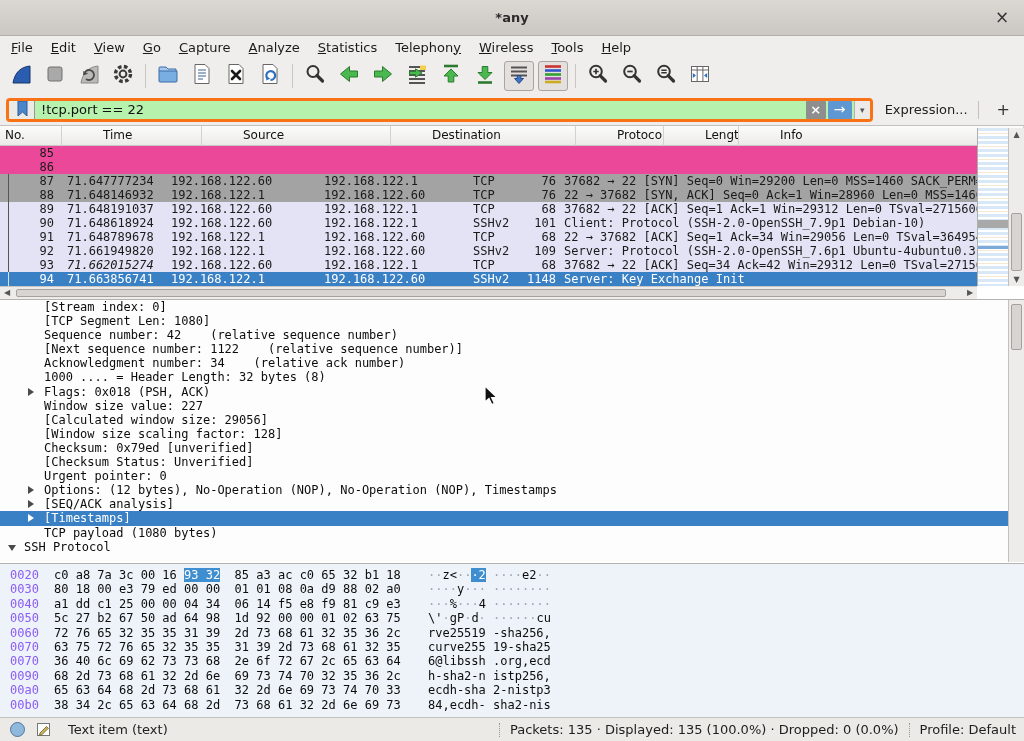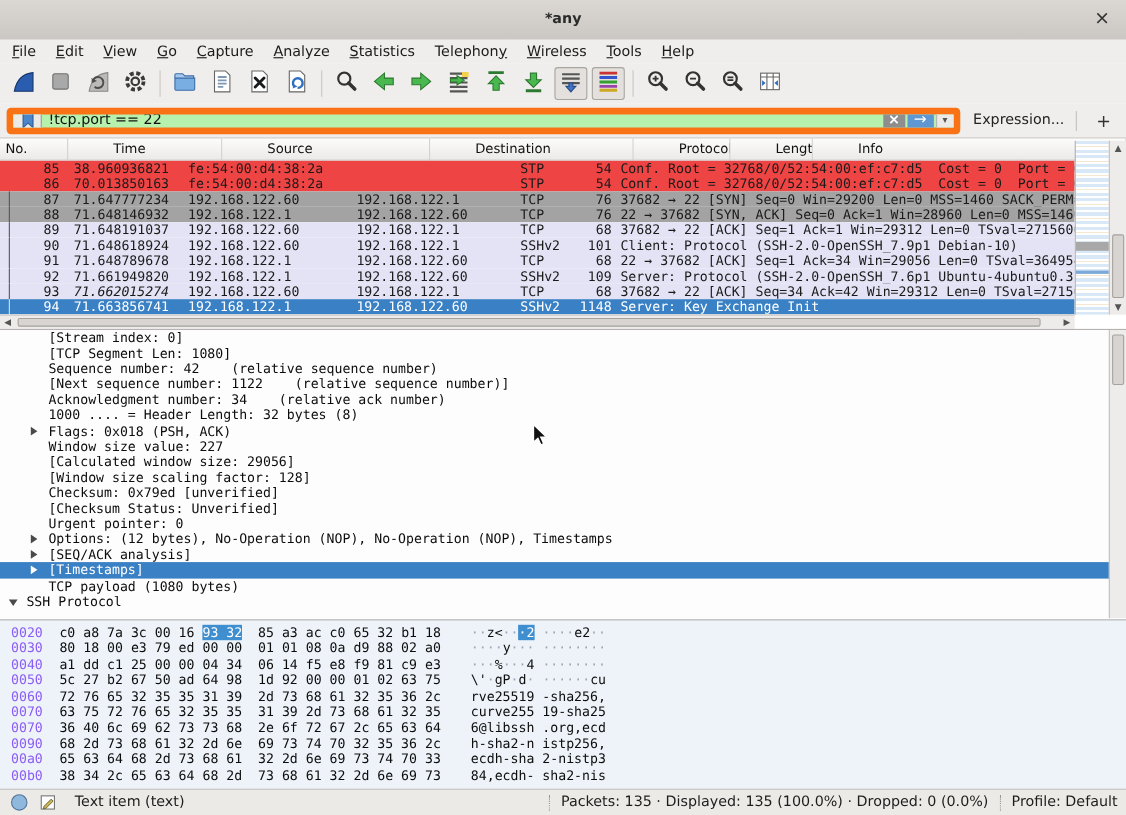--- a/index.html
+++ b/index.html
@@ -24,21 +24,21 @@
   .toolbar { position:absolute; left:0; top:58px; width:1024px; height:36px;
     background:#f0eeec; display:flex; align-items:center; padding-left:4px; }
   .tbtn { width:30px; height:30px; margin:0 2px; display:flex; align-items:center; justify-content:center; border:1px solid transparent; border-radius:3px; }
   .tbtn.pressed { border:1px solid #a9a5a1; background:#e3e0dd; }
   .tsep { width:1px; height:24px; background:#c9c6c2; margin:0 5px; }
 
   
   .filterbar { position:absolute; left:0; top:94px; width:1024px; height:32px;
     background:#f0eeec; border-bottom:1px solid #c3c0bd; display:flex; align-items:center; padding:0 6px; }
   .filter-field { display:flex; align-items:center; height:24px; width:894px;
-    border:6px solid #f97316; border-radius:4px; overflow:hidden; background:#b6f2ae; }
+    border:3px solid #f97316; border-radius:4px; overflow:hidden; background:#b6f2ae; }
   .bookmark-btn { width:26px; height:24px; background:#eceae7; border-right:1px solid #9a9792;
     display:flex; align-items:center; justify-content:center; }
   .filter-input { flex:1; height:22px; border:0; outline:0; background:transparent;
     font-family:"DejaVu Sans",sans-serif; font-size:13px; color:#111; padding-left:6px; }
   .clear-btn { width:20px; height:20px; background:#8e8e8e; border-radius:3px; color:#fff;
     font-size:13px; font-weight:bold; text-align:center; line-height:19px; margin:0 2px; }
   .apply-btn { width:24px; height:20px; background:#5f97d2; border-radius:3px; color:#fff;
     font-size:14px; text-align:center; line-height:19px; margin-right:2px; }
   .chevron-btn { width:16px; height:24px; background:#eceae7; border-left:1px solid #b5b2ae;
     color:#555; font-size:9px; text-align:center; line-height:24px; }
@@ -47,21 +47,21 @@
   .plus-btn { font-size:16px; color:#333; padding:0 8px; }
 
   
   .pl-header { position:absolute; left:0; top:126px; width:1024px; height:20px; display:flex;
     background:linear-gradient(#fcfcfб,#ebeae9); background:linear-gradient(#fcfcfb,#ebeae9);
     border-bottom:1px solid #c6c6c6; font-size:12px; color:#111;gap:36px; }
   .hcell { border-right:1px solid #d2d2d2; padding:2px 0 0 5px; overflow:hidden; white-space:nowrap; height:20px; }
   .pl-rows { position:absolute; left:0; top:146px; width:977px; height:140px; overflow:hidden;
     font-family:"DejaVu Sans Mono",monospace; font-size:12px; }
   .prow { display:flex; height:14px; line-height:14px; white-space:nowrap; position:relative; }
-  .prow.white { background:#ef4444; }
+  .prow.white { background:#ec4899;flex-direction:column; }
   .prow.gray  { background:#a3a3a3; }
   .prow.lav   { background:#e4e3f5; }
   .prow.sel   { background:#3a80c4; color:#fff; }
   .pcell { overflow:hidden; white-space:pre; flex:none; padding-left:5px; }
   .pcell.num { text-align:right; padding-left:0; padding-right:8px; }
   .pcell.len { text-align:right; padding-left:0; padding-right:3px; }
   .pcell.info { flex:1; }
   .bracket { position:absolute; left:8px; top:0; bottom:0; width:1px; background:#555; }
   .sel .bracket { background:#cfe2f3; }
 

